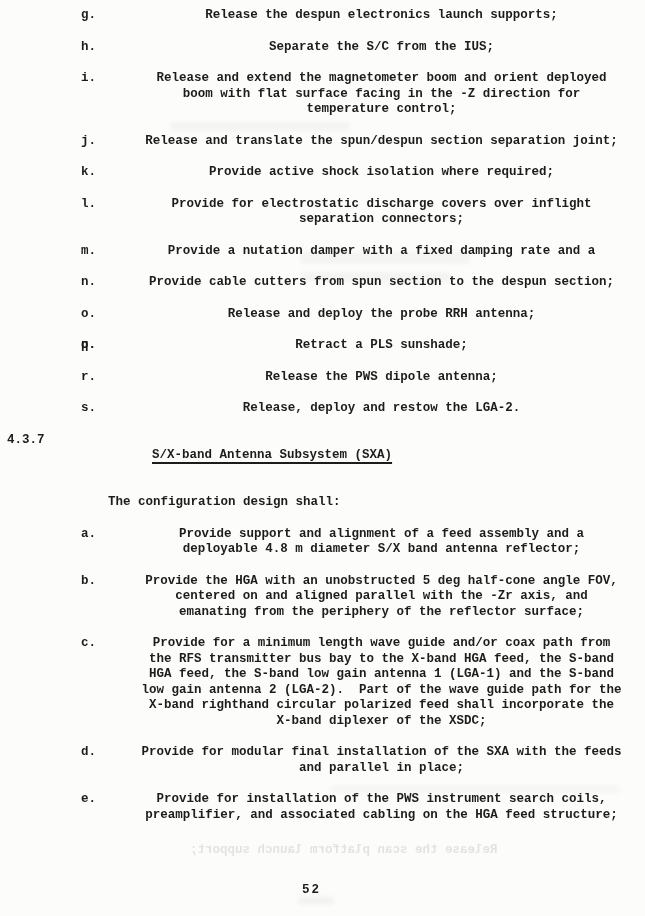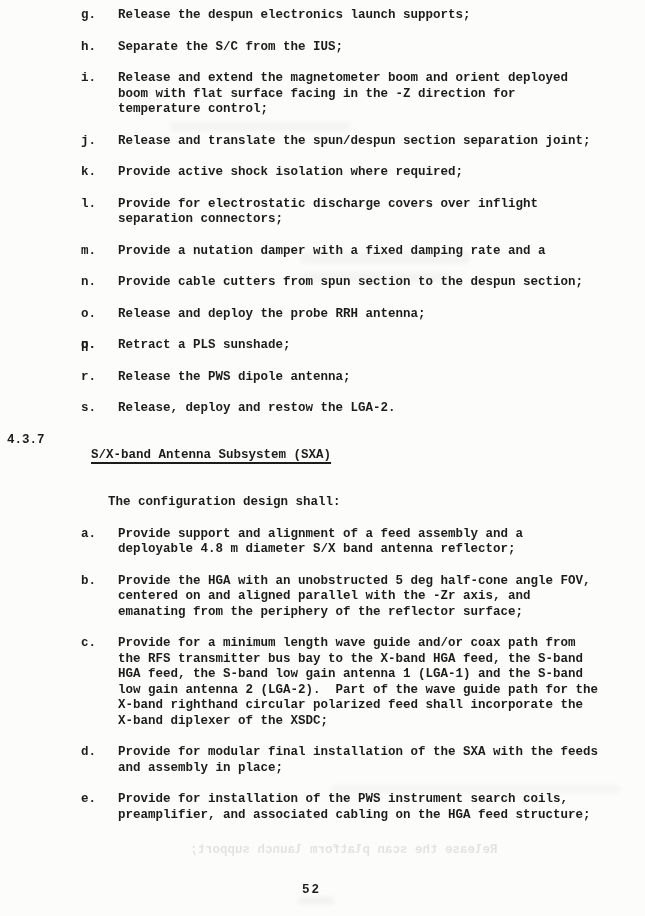--- a/index.html
+++ b/index.html
@@ -30,24 +30,25 @@
     padding-left: 118px;
     margin-bottom: 16px;
   }
   .item .letter {
     position: absolute;
     left: 81px;
     top: 0;
   }
   .line {
     white-space: pre;
+    text-align: center;
   }
   .section-head {
     position: relative;
-    padding-left: 46px;
+    padding-left: 107px;
     margin-bottom: 16px;
     white-space: pre;
   }
   .section-head .sec-num {
     position: absolute;
     left: 7px;
     top: 0;
   }
   .section-head .sec-title {
     text-decoration: underline;
@@ -208,21 +209,21 @@
             <div class="line">HGA feed, the S-band low gain antenna 1 (LGA-1) and the S-band</div>
             <div class="line">low gain antenna 2 (LGA-2).  Part of the wave guide path for the</div>
             <div class="line">X-band righthand circular polarized feed shall incorporate the</div>
             <div class="line">X-band diplexer of the XSDC;</div>
           </div>
         </div>
         <div class="item">
           <span class="letter">d.</span>
           <div class="text">
             <div class="line">Provide for modular final installation of the SXA with the feeds</div>
-            <div class="line">and assembly in place;</div>
+            <div class="line">and parallel in place;</div>
           </div>
         </div>
         <div class="item">
           <span class="letter">e.</span>
           <div class="text">
             <div class="line">Provide for installation of the PWS instrument search coils,</div>
             <div class="line">preamplifier, and associated cabling on the HGA feed structure;</div>
           </div>
         </div>
       </div>

